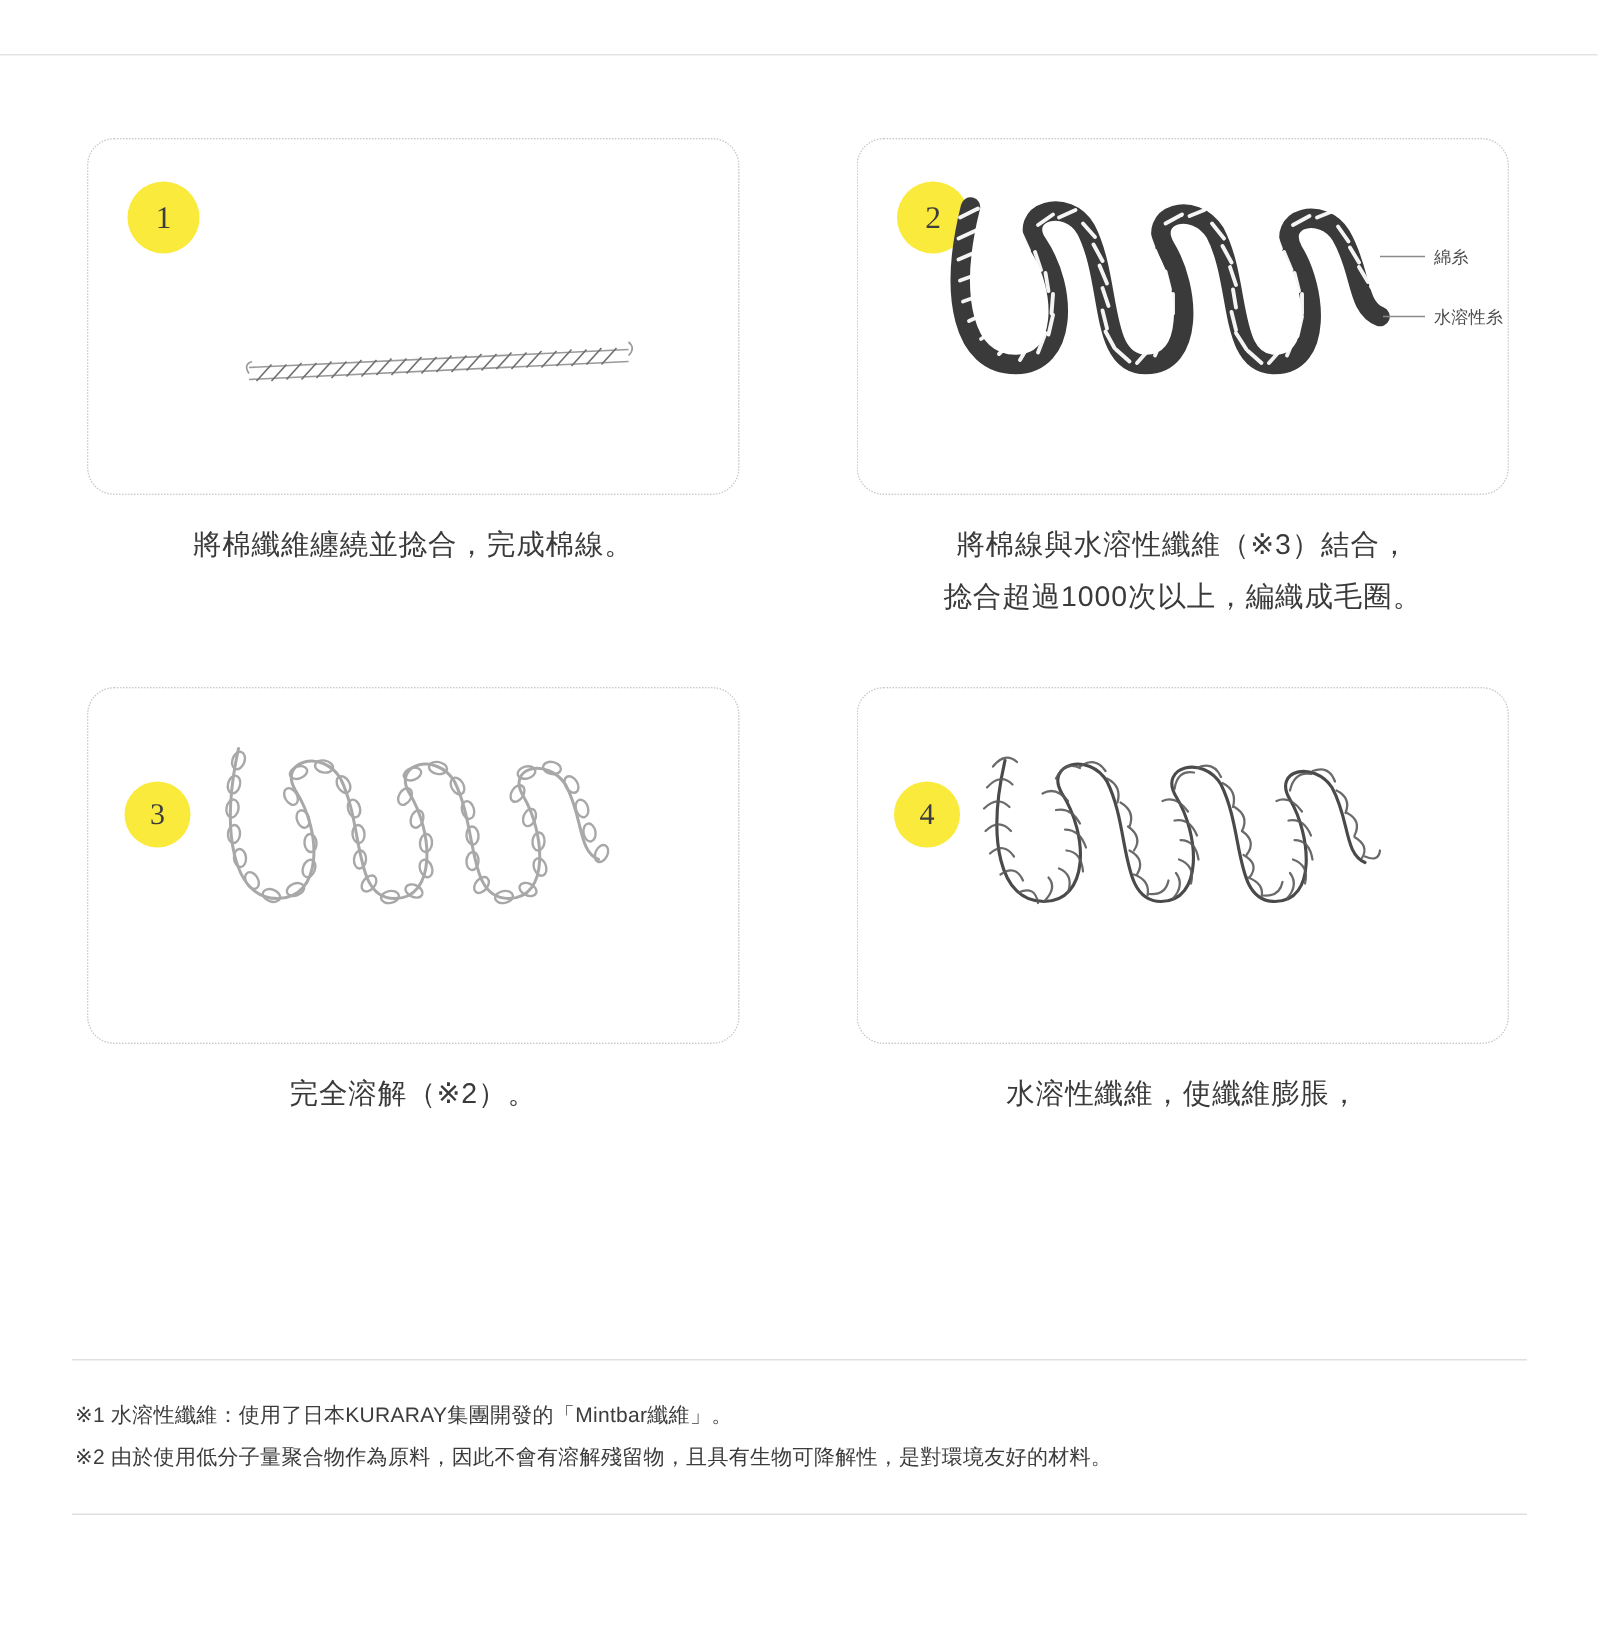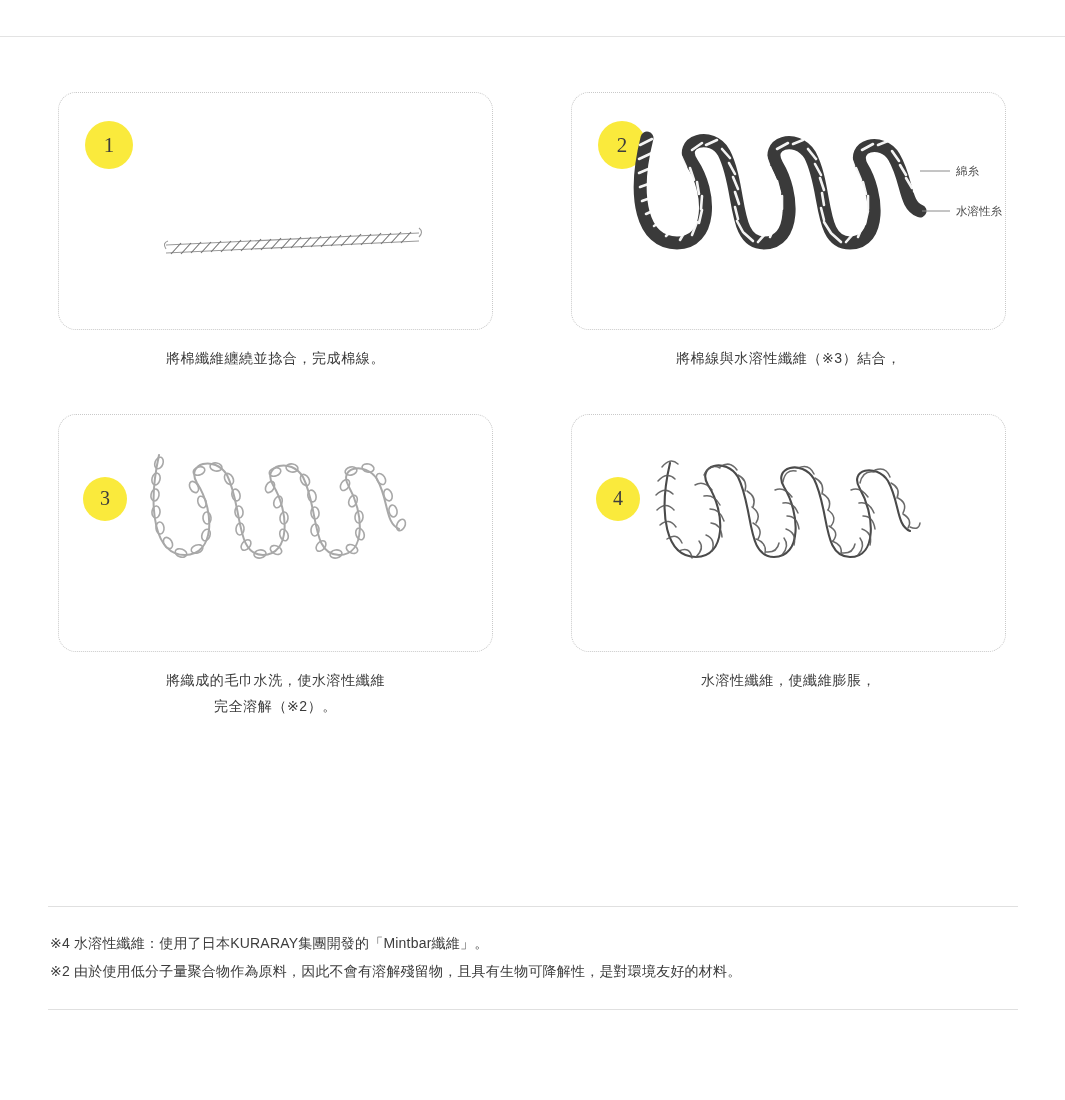--- a/index.html
+++ b/index.html
@@ -81,21 +81,21 @@
   .art {
     position: absolute;
     left: 0;
     top: 0;
     width: 435px;
     height: 238px;
   }
   .caption {
     margin-top: 16px;
     text-align: center;
-    font-size: 14px;
+    font-size: 19px;
     line-height: 1.85;
     color: #3a3a3a;
     letter-spacing: 0.6px;
   }
   .caption div {
     white-space: pre;
   }
   .label-text {
     font-size: 11.5px;
     fill: #4a4a4a;
@@ -249,20 +249,21 @@
             <g stroke="#8a8a8a" stroke-width="1" fill="none">
               <line x1="348" y1="78" x2="378" y2="78"></line>
               <line x1="350" y1="118" x2="378" y2="118"></line>
             </g>
             <text class="label-text" x="384" y="82">綿糸</text>
             <text class="label-text" x="384" y="122">水溶性糸</text>
           </svg>
         </div>
         <div class="caption">
           <div>將棉線與水溶性纖維（※3）結合，</div>
+          <div>捻合超過1000次以上，編織成毛圈。</div>
         </div>
       </div>
 
       <div class="cell">
         <div class="card">
           <div class="badge small">3</div>
           <svg class="art" viewBox="0 0 435 238">
             <g fill="none" stroke="#a8a8a8" stroke-width="2" stroke-linecap="round">
               <path d="M100 40 C 88 95, 96 140, 126 140 C 156 140, 156 96, 138 68 C 126 48, 156 40, 168 60
                        C 184 92, 176 140, 204 140 C 232 140, 230 96, 214 70 C 202 50, 232 42, 244 62
@@ -311,21 +312,20 @@
               <ellipse cx="292" cy="56" rx="6" ry="4" transform="rotate(345 292 56)"></ellipse>
               <ellipse cx="309" cy="53" rx="6" ry="4" transform="rotate(12 309 53)"></ellipse>
               <ellipse cx="322" cy="64" rx="6" ry="4" transform="rotate(58 322 64)"></ellipse>
               <ellipse cx="329" cy="80" rx="6" ry="4" transform="rotate(72 329 80)"></ellipse>
               <ellipse cx="334" cy="96" rx="6" ry="4" transform="rotate(80 334 96)"></ellipse>
               <ellipse cx="342" cy="110" rx="6" ry="4" transform="rotate(115 342 110)"></ellipse>
             </g>
           </svg>
         </div>
         <div class="caption">
-          <div>將織成的毛巾水洗，使水溶性纖維</div>
           <div>完全溶解（※2）。</div>
         </div>
       </div>
 
       <div class="cell">
         <div class="card">
           <div class="badge small">4</div>
           <svg class="art" viewBox="0 0 435 238">
             <g fill="none" stroke="#4a4a4a" stroke-width="2.1" stroke-linecap="round">
               <path d="M98 48 C 86 100, 94 142, 124 142 C 154 142, 154 98, 136 70 C 124 50, 154 42, 166 62
@@ -386,19 +386,19 @@
           <div>水溶性纖維，使纖維膨脹，</div>
         </div>
       </div>
 
     </div>
   </div>
 
   <div class="notes-wrap">
     <div class="notes-rule"></div>
     <div class="notes">
-      <div class="note-line">※4 水溶性纖維：使用了日本KURARAY集團開發的「Mintbar纖維」。</div>
+      <div class="note-line">※1 水溶性纖維：使用了日本KURARAY集團開發的「Mintbar纖維」。</div>
       <div class="note-line">※2 由於使用低分子量聚合物作為原料，因此不會有溶解殘留物，且具有生物可降解性，是對環境友好的材料。</div>
     </div>
     <div class="bottom-rule"></div>
   </div>
 
 </div>
 
 </body></html>

